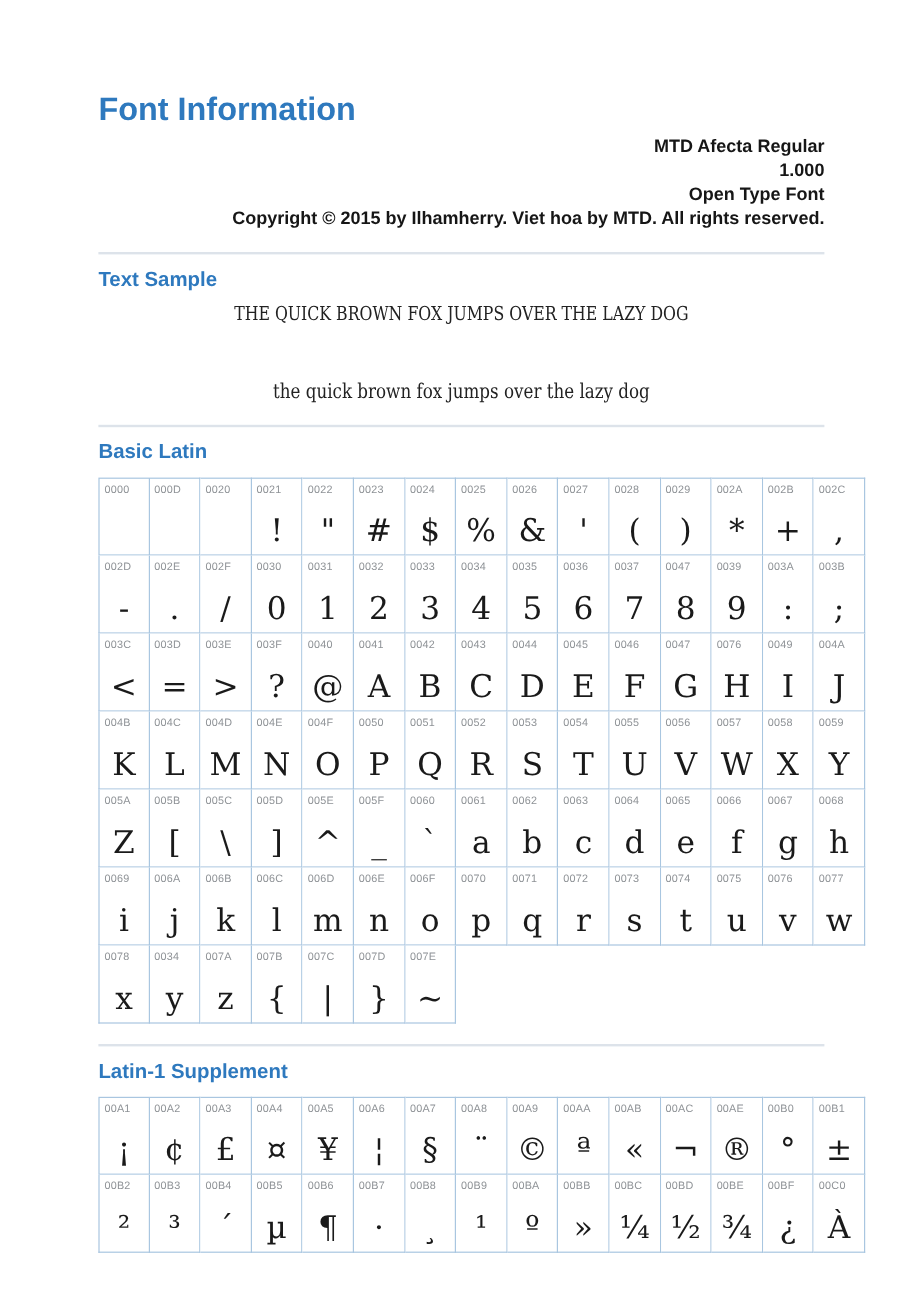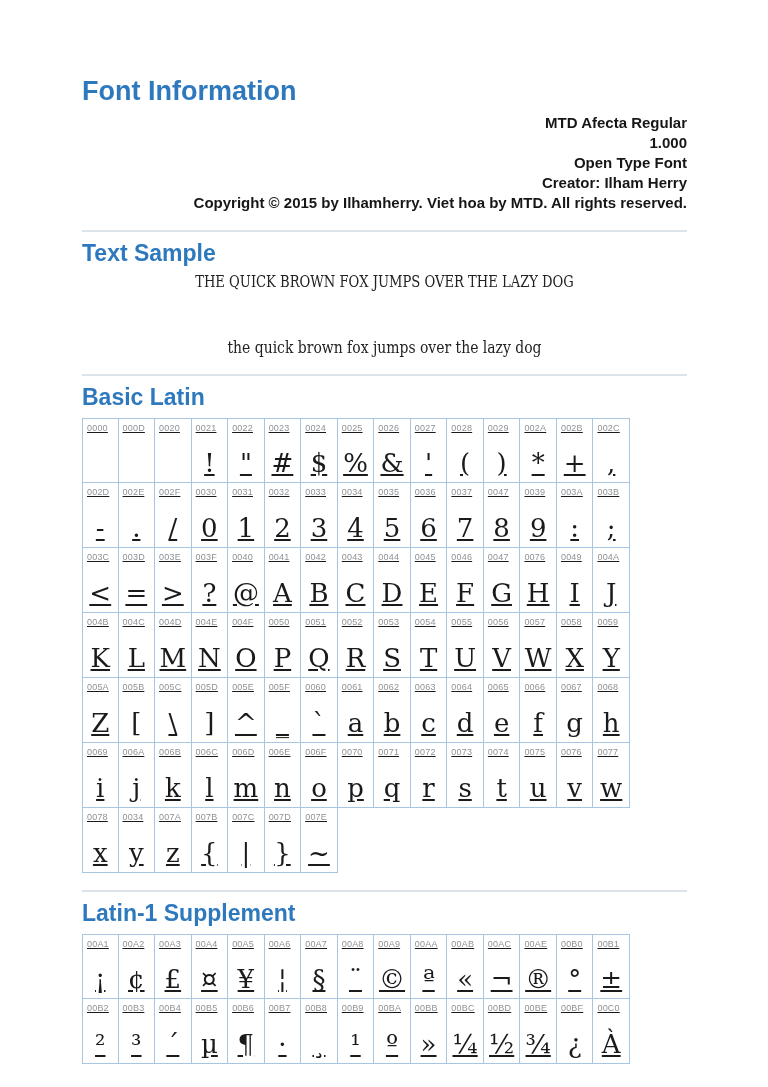--- a/index.html
+++ b/index.html
@@ -26,21 +26,21 @@
   }
   .info-line{
     font-size:15px;line-height:20px;font-weight:bold;color:#161616;text-align:right;
   }
   .rule{
     border:none;height:2px;background:var(--rule-gray);
     margin:17px 0 0 0;
   }
   h2.section-heading{
     margin:11px 0 0 0;
-    font-size:23px;line-height:20px;font-weight:bold;
+    font-size:17px;line-height:20px;font-weight:bold;
     color:var(--heading-blue);
   }
   .sample{
     text-align:center;
     font-family:"DejaVu Serif",serif;
     color:#222;
     transform:scaleX(0.82);
     transform-origin:50% 50%;
   }
   .sample-upper{
@@ -49,22 +49,21 @@
     letter-spacing:0px;
   }
   .sample-lower{
     margin-top:47px;
     font-size:17px;line-height:19px;
   }
   .char-grid{
     margin-top:11px;
     display:grid;
     grid-template-columns:repeat(15,1fr);
-    width:548px;
-    text-decoration:underline;
+    width:639px;
   }
   .char-cell{
     height:65px;
     border-right:1px solid var(--table-border);
     border-bottom:1px solid var(--table-border);
     display:flex;flex-direction:column;
     background:#fff;
   }
   .char-cell:nth-child(15n+1){border-left:1px solid var(--table-border);}
   .char-cell:nth-child(-n+15){border-top:1px solid var(--table-border);}
@@ -87,21 +86,20 @@
 </head>
 <body>
 
 <div class="page">
 
   <h1 class="page-title">Font Information</h1>
 
   <div class="info-line">MTD Afecta Regular</div>
   <div class="info-line">1.000</div>
   <div class="info-line">Open Type Font</div>
-  <div class="info-line">Creator: Ilham Herry</div>
   <div class="info-line">Copyright © 2015 by Ilhamherry. Viet hoa by MTD. All rights reserved.</div>
 
   <hr class="rule">
 
   <h2 class="section-heading">Text Sample</h2>
   <div class="sample sample-upper">THE QUICK BROWN FOX JUMPS OVER THE LAZY DOG</div>
   <div class="sample sample-lower">the quick brown fox jumps over the lazy dog</div>
 
   <hr class="rule">
 

